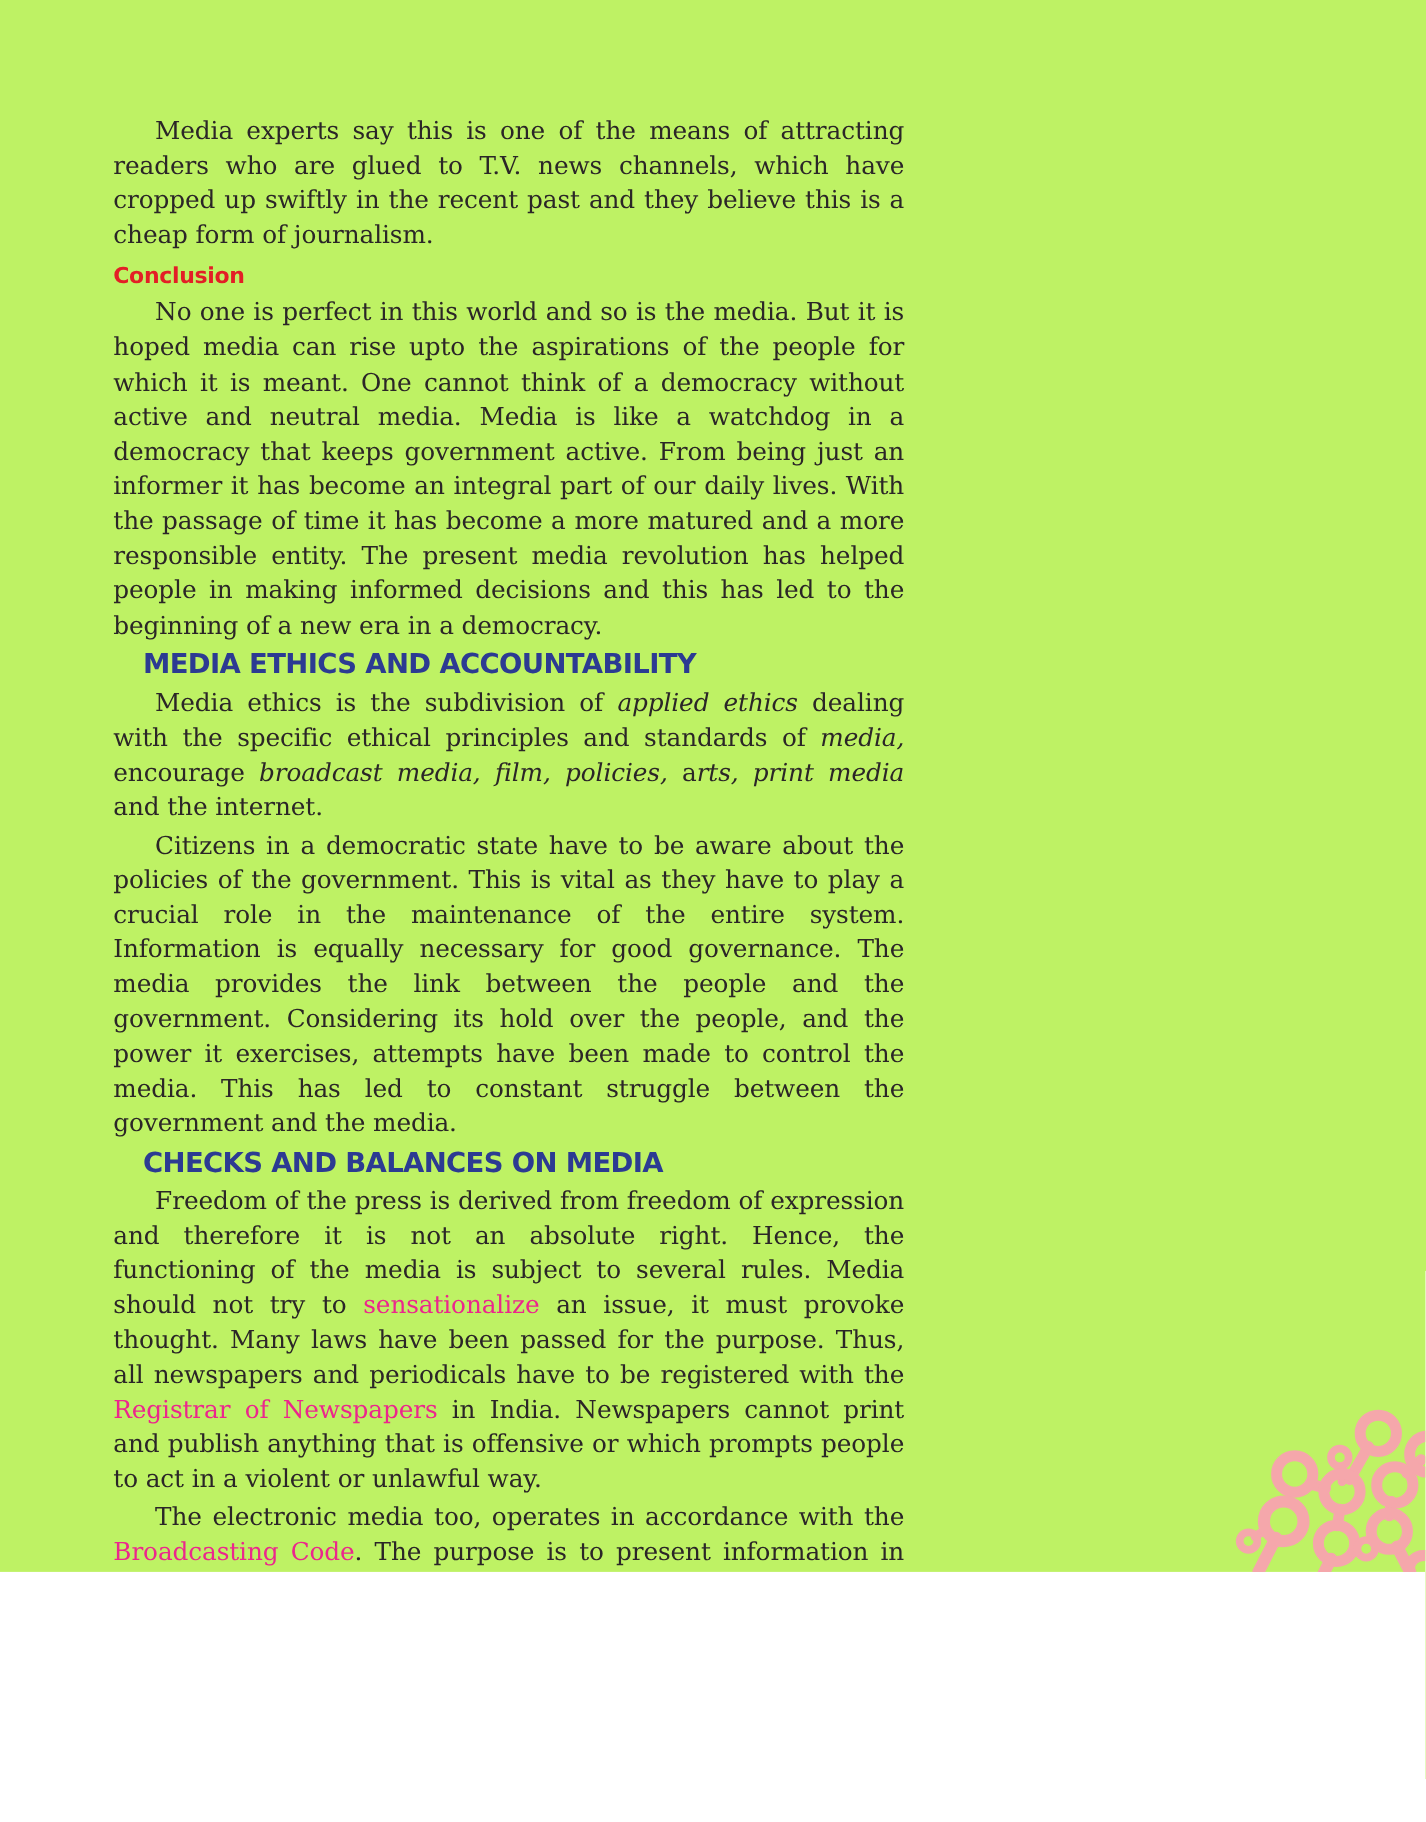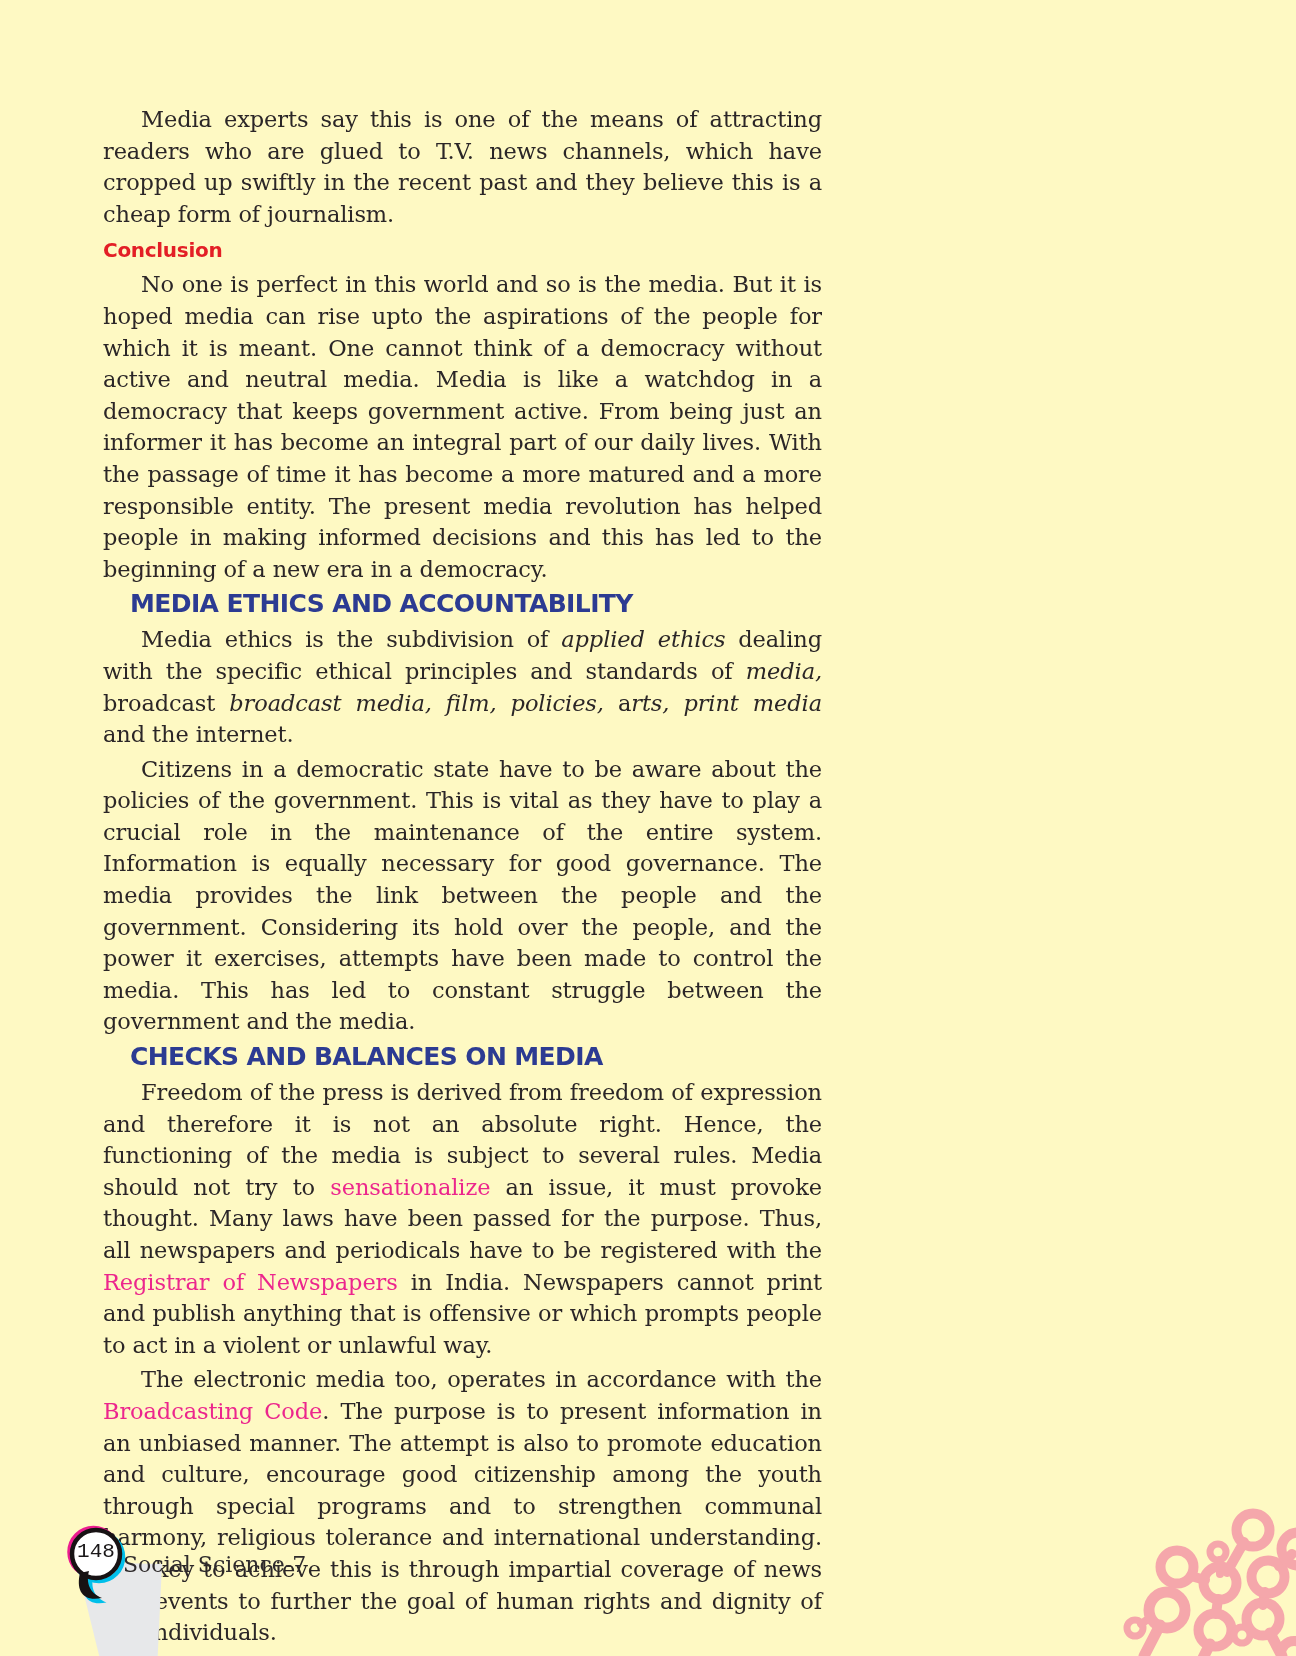--- a/index.html
+++ b/index.html
@@ -8,22 +8,22 @@
     --blue:#2c3b92;
     --pink:#ec268d;
     --decor-pink:#f5a7ab;
     --ribbon:#e7e8ea;
     --magenta:#ec1c8f;
     --cyan:#00bfea;
   }
   html,body{margin:0;padding:0;background:#ffffff;}
   .page{
     position:relative;
-    width:1296px;height:1656px;
-    background:#fef9c3;
+    width:1296px;height:1429px;
+    background:#bef264;
     overflow:hidden;
     font-family:"DejaVu Serif", serif;
     color:var(--ink);
   }
   .content{
     position:absolute;
     left:103px;top:0;
     width:719px;
     padding-top:104px;
     box-sizing:content-box;
@@ -101,21 +101,21 @@
 
   <main class="content">
     <p class="body-para"><span>Media experts say this is one of the means of attracting readers who are glued to T.V. news channels, which have cropped up swiftly in the recent past and they believe this is a cheap form of journalism.</span></p>
 
     <h2 class="h-red">Conclusion</h2>
 
     <p class="body-para"><span>No one is perfect in this world and so is the media. But it is hoped media can rise upto the aspirations of the people for which it is meant. One cannot think of a democracy without active and neutral media. Media is like a watchdog in a democracy that keeps government active. From being just an informer it has become an integral part of our daily lives. With the passage of time it has become a more matured and a more responsible entity. The present media revolution has helped people in making informed decisions and this has led to the beginning of a new era in a democracy.</span></p>
 
     <h2 class="h-blue">MEDIA ETHICS AND ACCOUNTABILITY</h2>
 
-    <p class="body-para"><span>Media ethics is the subdivision of </span><span class="seg-i">applied ethics</span><span> dealing with the specific ethical principles and standards of </span><span class="seg-i">media,</span><span> broadcast </span><span class="seg-i">broadcast media, film, policies,</span><span> a</span><span class="seg-i">rts, print media</span><span> and the internet.</span></p>
+    <p class="body-para"><span>Media ethics is the subdivision of </span><span class="seg-i">applied ethics</span><span> dealing with the specific ethical principles and standards of </span><span class="seg-i">media,</span><span> encourage </span><span class="seg-i">broadcast media, film, policies,</span><span> a</span><span class="seg-i">rts, print media</span><span> and the internet.</span></p>
 
     <p class="body-para"><span>Citizens in a democratic state have to be aware about the policies of the government. This is vital as they have to play a crucial role in the maintenance of the entire system. Information is equally necessary for good governance. The media provides the link between the people and the government. Considering its hold over the people, and the power it exercises, attempts have been made to control the media. This has led to constant struggle between the government and the media.</span></p>
 
     <h2 class="h-blue">CHECKS AND BALANCES ON MEDIA</h2>
 
     <p class="body-para"><span>Freedom of the press is derived from freedom of expression and therefore it is not an absolute right. Hence, the functioning of the media is subject to several rules. Media should not try to </span><span class="seg-pink">sensationalize</span><span> an issue, it must provoke thought.  Many laws have been passed for the purpose. Thus, all newspapers and periodicals have to be registered with the </span><span class="seg-pink">Registrar of Newspapers</span><span> in India. Newspapers cannot print and publish anything that is offensive or which prompts people to act in a violent or unlawful way.</span></p>
 
     <p class="body-para"><span>The electronic media too, operates in accordance with the </span><span class="seg-pink">Broadcasting Code</span><span>.  The purpose is to present information in an unbiased manner. The attempt is also to promote education and culture, encourage good citizenship among the youth through special programs and to strengthen communal harmony, religious tolerance and international understanding. The key to achieve this is through impartial coverage of news and events to further the goal of human rights and dignity of the individuals.</span></p>
   </main>
 

